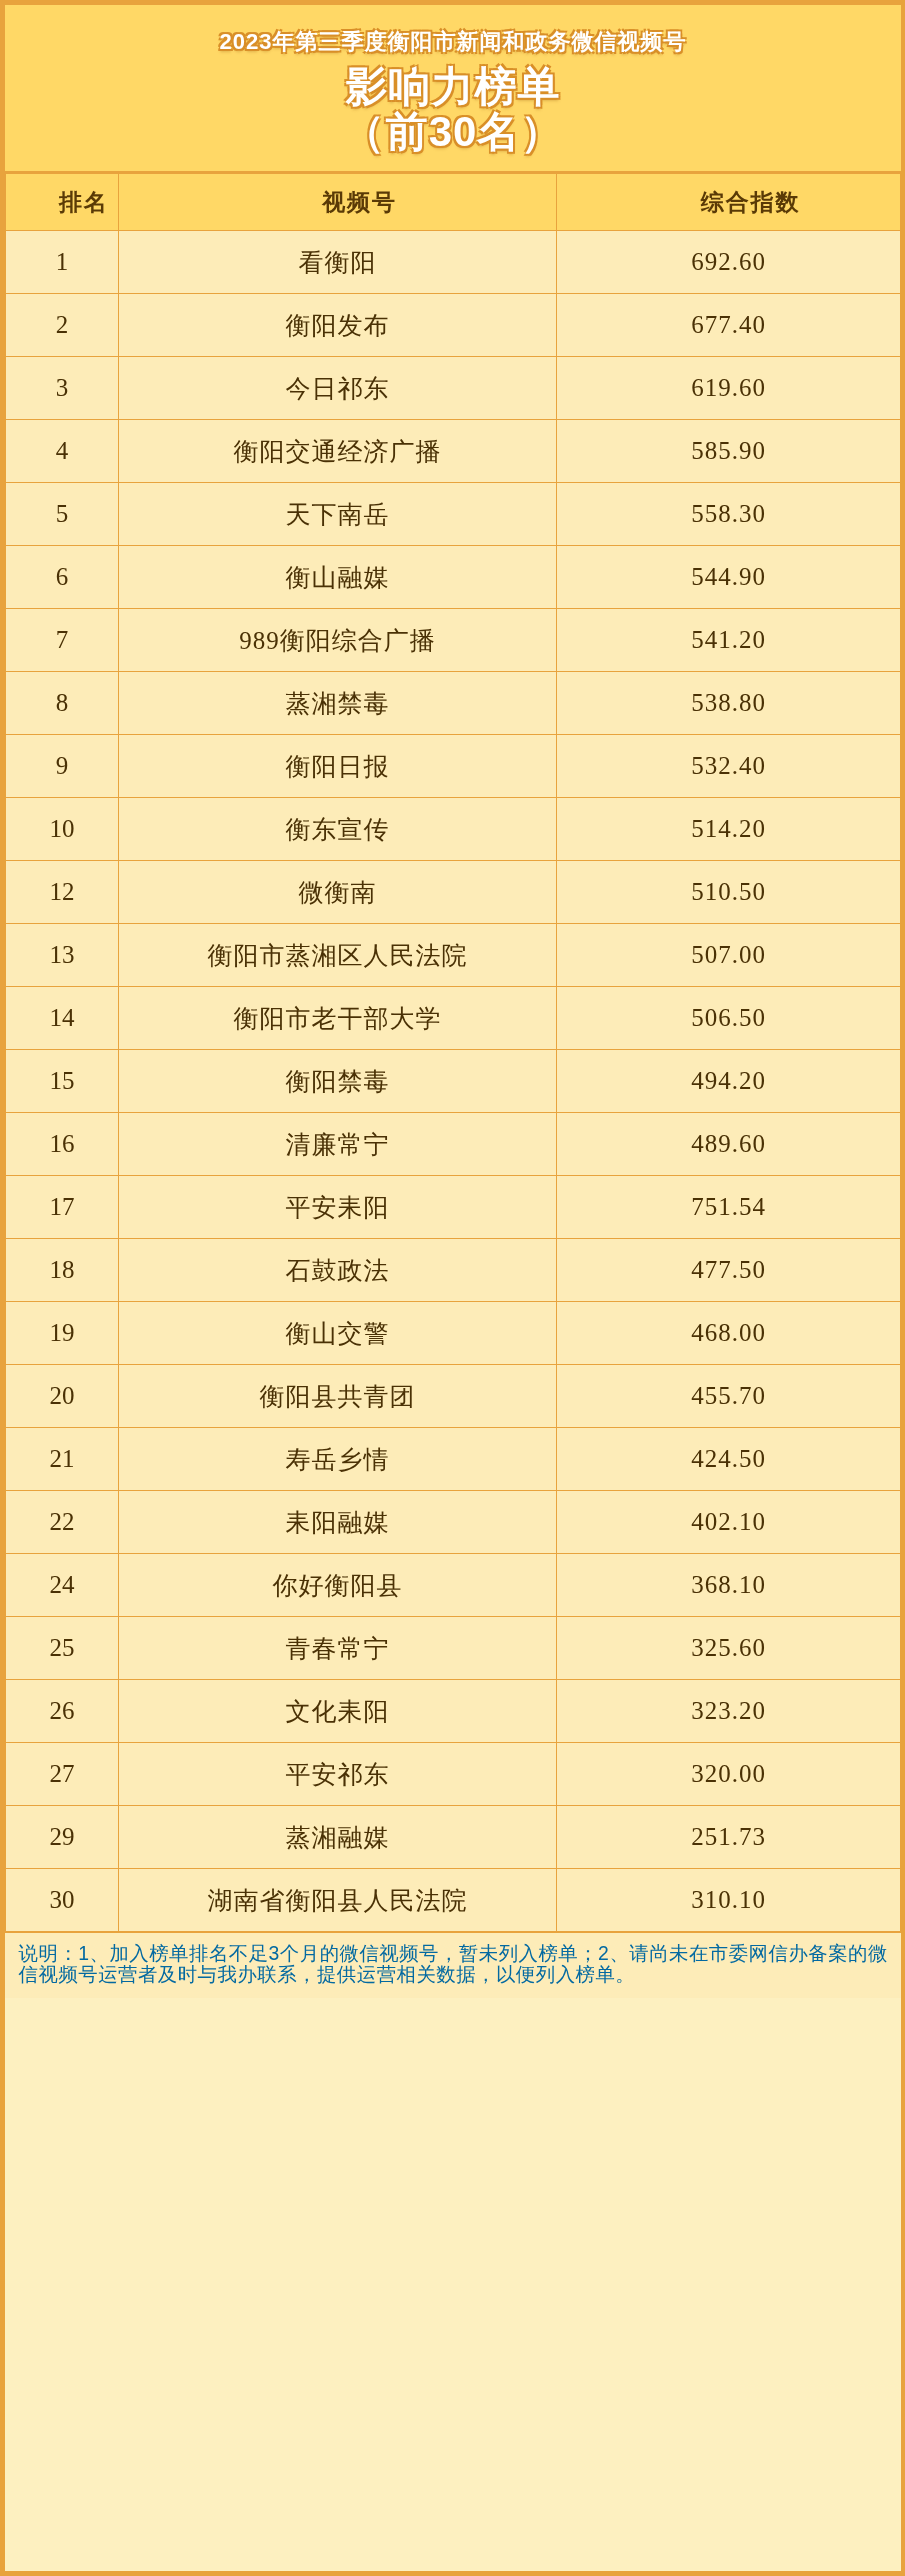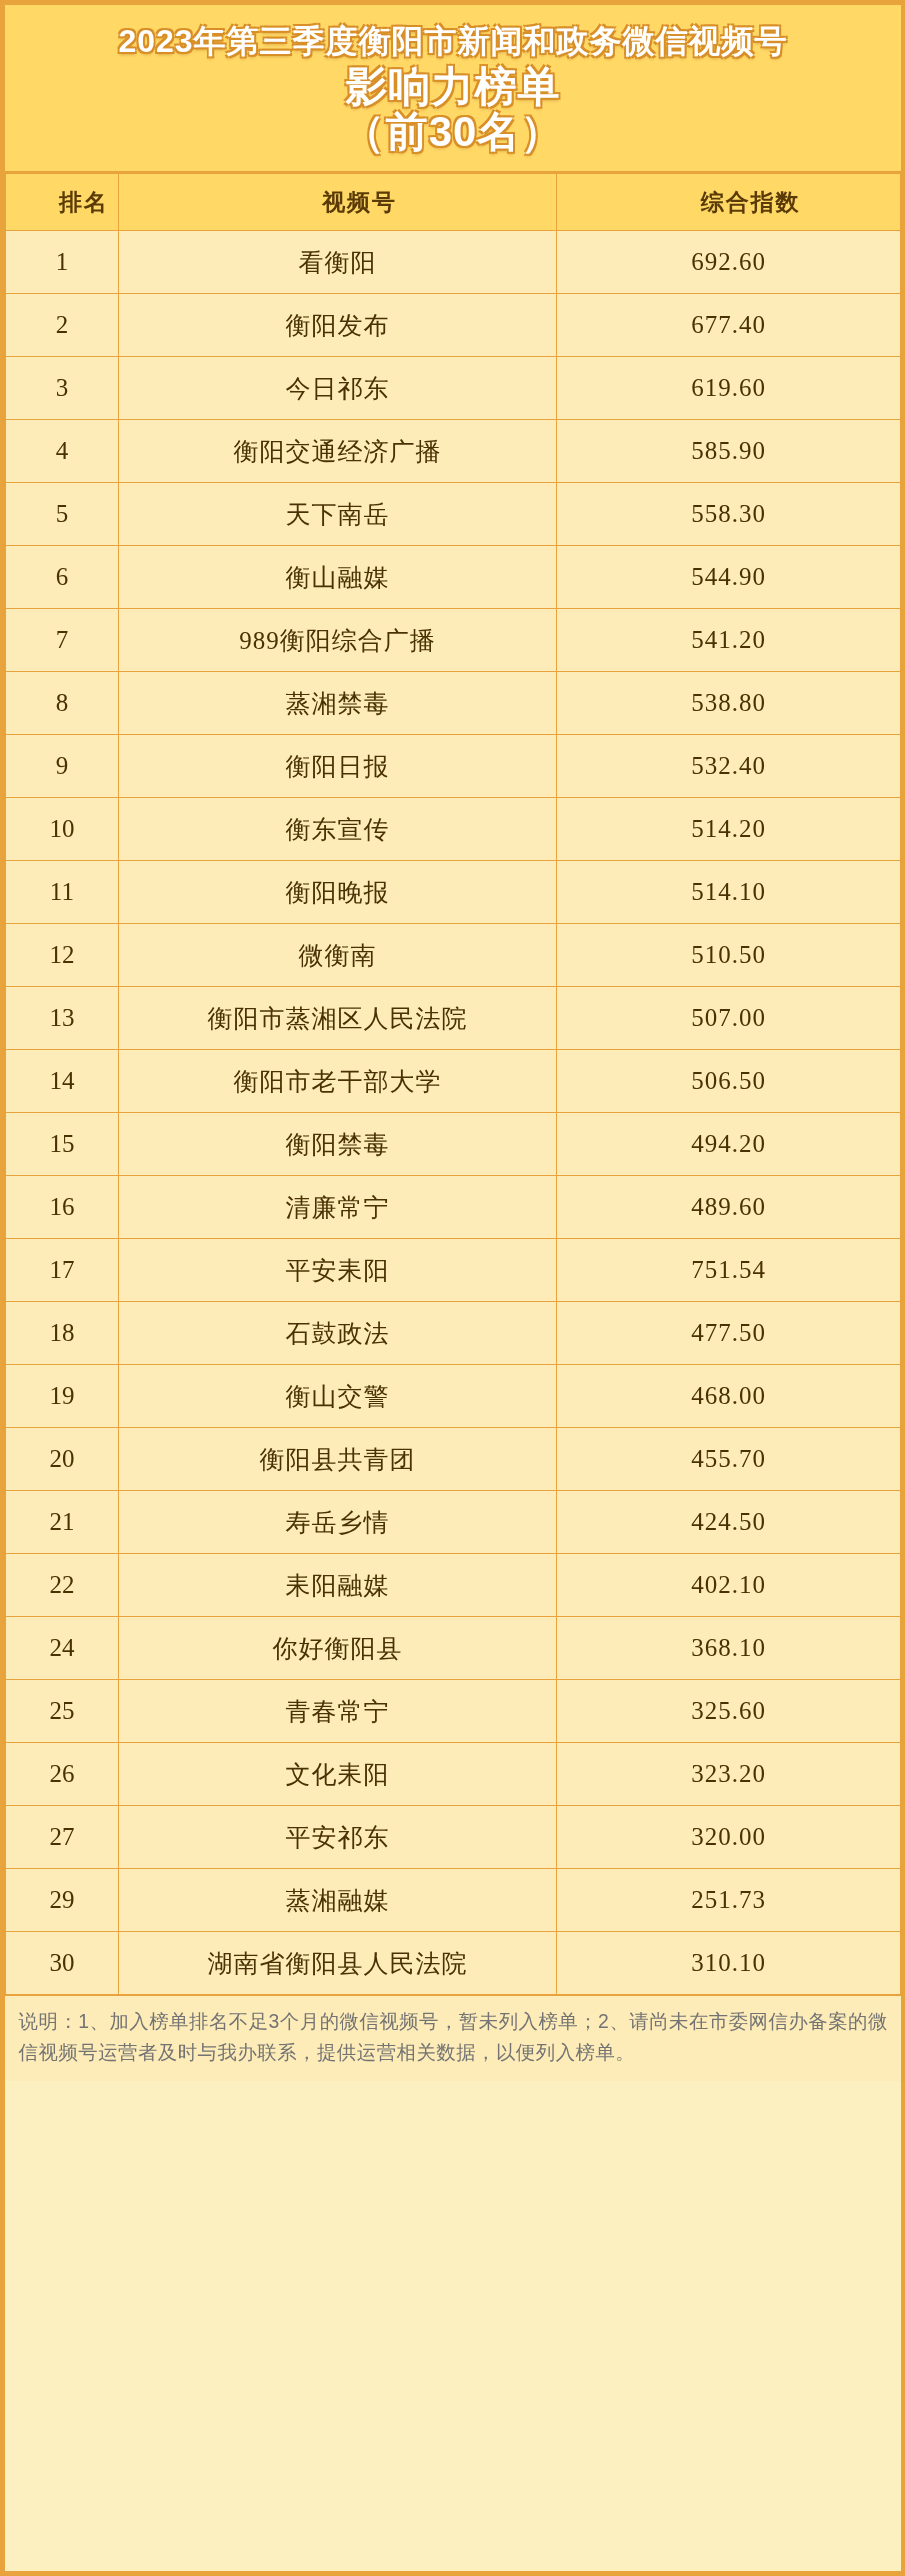--- a/index.html
+++ b/index.html
@@ -22,21 +22,21 @@
   .title-block {
     background: #ffd866;
     padding: 13.6px 19.4px 17.5px 19.4px;
     text-align: center;
     border-bottom: 2.9px solid #e8a33d;
   }
   .title-line {
     color: #ffffff;
     font-family: "Liberation Sans", "DejaVu Sans", sans-serif;
     font-weight: bold;
-    font-size: 32px;
+    font-size: 22px;
     line-height: 45px;
     letter-spacing: 1px;
     text-shadow:
       -1.9px -1.9px 0 #d98f28, 1.9px -1.9px 0 #d98f28,
       -1.9px 1.9px 0 #d98f28, 1.9px 1.9px 0 #d98f28,
       0 2.9px 2.9px rgba(160,100,20,0.35);
   }
   .title-line.second {
     font-size: 42px;
   }
@@ -77,24 +77,24 @@
   td.col-index {
     font-size: 25px;
     letter-spacing: 1px;
   }
   col.c-rank { width: 12.6%; }
   col.c-name { width: 49%; }
   col.c-index { width: 38.4%; }
   .footnote {
     background: #fdecb8;
     border-top: 1.9px solid #e8a33d;
-    color: #737373;
+    color: #0369a1;
     font-family: "Liberation Sans", "DejaVu Sans", sans-serif;
     font-size: 19.4px;
-    line-height: 31px;
+    line-height: 21px;
     padding: 9.7px 11.6px 13.6px 13.6px;
     text-align: left;
     letter-spacing: 0.5px;
   }
 </style>
 </head>
 <body>
 
 <div class="page">
 
@@ -162,25 +162,20 @@
           <td class="col-rank">9</td>
           <td class="col-name">衡阳日报</td>
           <td class="col-index">532.40</td>
         </tr>
         <tr>
           <td class="col-rank">10</td>
           <td class="col-name">衡东宣传</td>
           <td class="col-index">514.20</td>
         </tr>
         <tr>
-          <td class="col-rank">11</td>
-          <td class="col-name">衡阳晚报</td>
-          <td class="col-index">514.10</td>
-        </tr>
-        <tr>
           <td class="col-rank">12</td>
           <td class="col-name">微衡南</td>
           <td class="col-index">510.50</td>
         </tr>
         <tr>
           <td class="col-rank">13</td>
           <td class="col-name">衡阳市蒸湘区人民法院</td>
           <td class="col-index">507.00</td>
         </tr>
         <tr>

